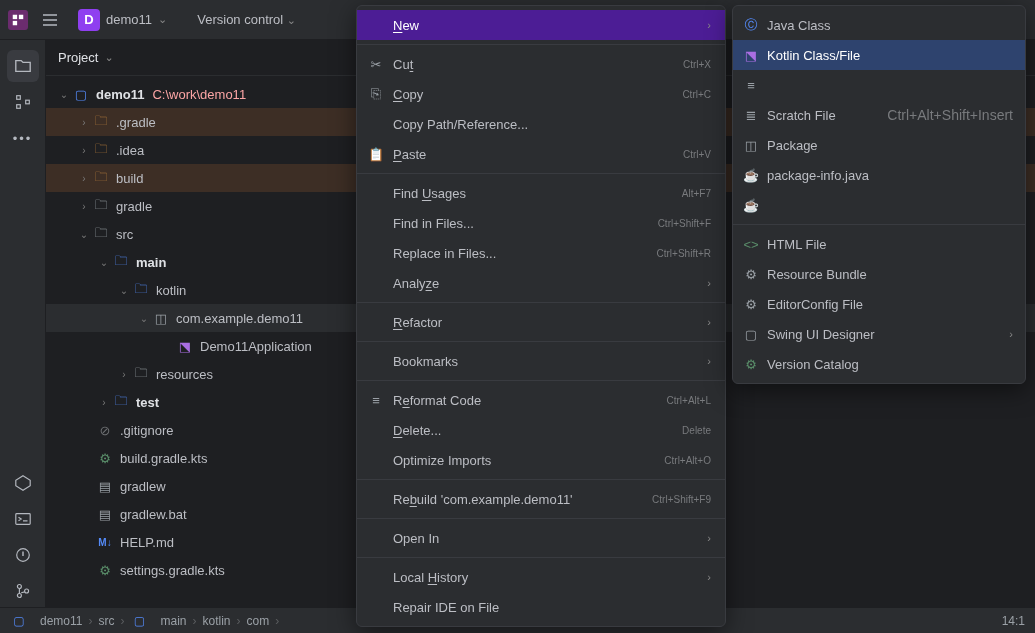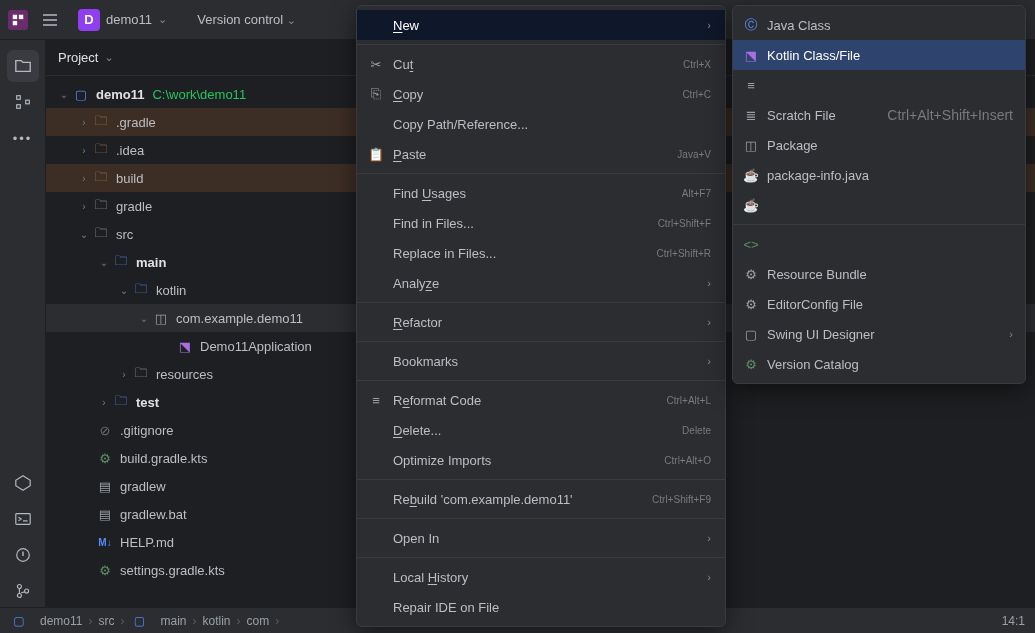--- a/index.html
+++ b/index.html
@@ -25,34 +25,34 @@
 .panel-title { font-weight: 400; color: #dfe1e5; }
 
 .tree { padding-top: 4px; }
 .tree-row { height: 28px; display: flex; align-items: center; padding-left: 8px; cursor: pointer; white-space: nowrap; overflow: hidden; }
 .tree-row.hl1 { background: #3d2e25; }
 .tree-row.hl2 { background: #2b2d30; }
 .tree-arrow { width: 16px; display: inline-flex; justify-content: center; font-size: 10px; color: #777; }
 .tree-icon { width: 18px; margin-right: 6px; display: inline-flex; justify-content: center; }
 .tree-label { color: #bcbec4; }
 .tree-label.bold { font-weight: 600; color: #dfe1e5; }
-.tree-hint { color: #22c55e; margin-left: 8px; }
+.tree-hint { color: #fca5a5; margin-left: 8px; }
 
 .folder-icon { color: #b07a3a; }
 .folder-accent { color: #548af7; }
 .file-gradle { color: #5a8e6a; }
 .file-kt { color: #a96ee2; }
 .file-md { color: #548af7; font-weight: bold; font-size: 10px; }
 .file-generic { color: #9aa0a6; }
 .file-dark { color: #6e7073; }
 
 
 .ctx-menu { position: absolute; top: 5px; left: 356px; width: 370px; background: #2b2d30; border: 1px solid #393b40; border-radius: 6px; box-shadow: 0 6px 24px rgba(0,0,0,0.5); padding: 4px 0; z-index: 10; }
 .ctx-item { height: 30px; display: flex; align-items: center; padding: 0 14px 0 36px; position: relative; cursor: pointer; }
-.ctx-item.selected { background: #0f172a; color: #fff; }
+.ctx-item.selected { background: #4c1d95; color: #fff; }
 .ctx-icon { position: absolute; left: 10px; width: 18px; text-align: center; color: #9aa0a6; }
 .ctx-label { flex: 1; }
 .ctx-shortcut { color: #787a7d; font-size: 10px; }
 .ctx-arrow { color: #888; font-size: 11px; }
 .ctx-sep { height: 1px; background: #393b40; margin: 4px 0; }
 .mnemonic { text-decoration: underline; text-underline-offset: 2px; }
 
 
 .sub-menu { position: absolute; top: 5px; left: 732px; width: 294px; background: #2b2d30; border: 1px solid #393b40; border-radius: 6px; box-shadow: 0 6px 24px rgba(0,0,0,0.5); padding: 4px 0; z-index: 11; }
 .sub-item { height: 30px; display: flex; align-items: center; padding: 0 12px 0 34px; position: relative; cursor: pointer; }
@@ -251,21 +251,21 @@
     <span class="ctx-icon">⎘</span>
     <span class="ctx-label"><span class="mnemonic">C</span><span>opy</span></span>
     <span class="ctx-shortcut">Ctrl+C</span>
   </div>
   <div class="ctx-item">
     <span class="ctx-label">Copy Path/Reference...</span>
   </div>
   <div class="ctx-item">
     <span class="ctx-icon">📋</span>
     <span class="ctx-label"><span class="mnemonic">P</span><span>aste</span></span>
-    <span class="ctx-shortcut">Java+V</span>
+    <span class="ctx-shortcut">Ctrl+V</span>
   </div>
   <div class="ctx-sep"></div>
   <div class="ctx-item">
     <span class="ctx-label"><span>Find </span><span class="mnemonic">U</span><span>sages</span></span>
     <span class="ctx-shortcut">Alt+F7</span>
   </div>
   <div class="ctx-item">
     <span class="ctx-label">Find in Files...</span>
     <span class="ctx-shortcut">Ctrl+Shift+F</span>
   </div>
@@ -345,20 +345,21 @@
   <div class="sub-item">
     <span class="sub-icon" style="color:#b07a3a">☕</span>
     <span class="sub-label">package-info.java</span>
   </div>
   <div class="sub-item">
     <span class="sub-icon" style="color:#b07a3a">☕</span>
   </div>
   <div class="ctx-sep"></div>
   <div class="sub-item">
     <span class="sub-icon" style="color:#5a8e6a">&lt;&gt;</span>
+    <span class="sub-label">HTML File</span>
   </div>
   <div class="sub-item">
     <span class="sub-icon">⚙</span>
     <span class="sub-label">Resource Bundle</span>
   </div>
   <div class="sub-item">
     <span class="sub-icon">⚙</span>
     <span class="sub-label">EditorConfig File</span>
   </div>
   <div class="sub-item">

